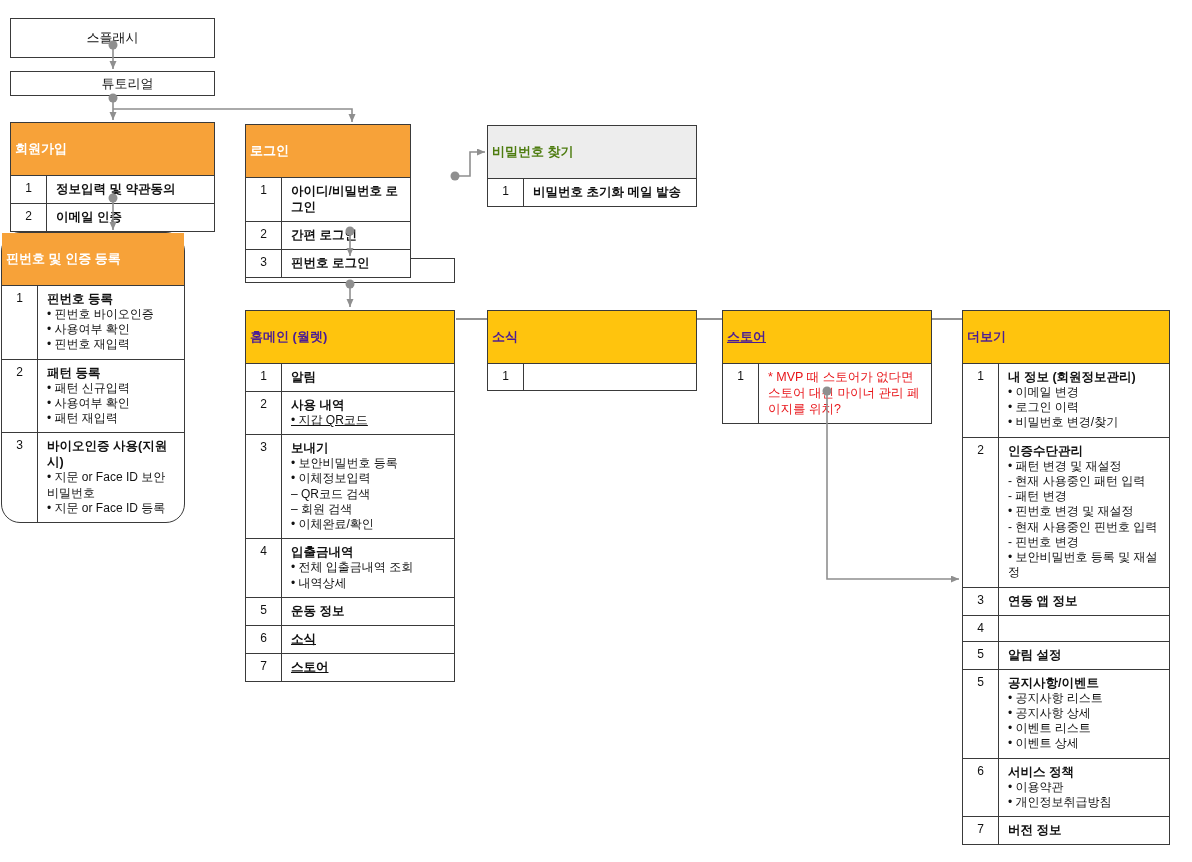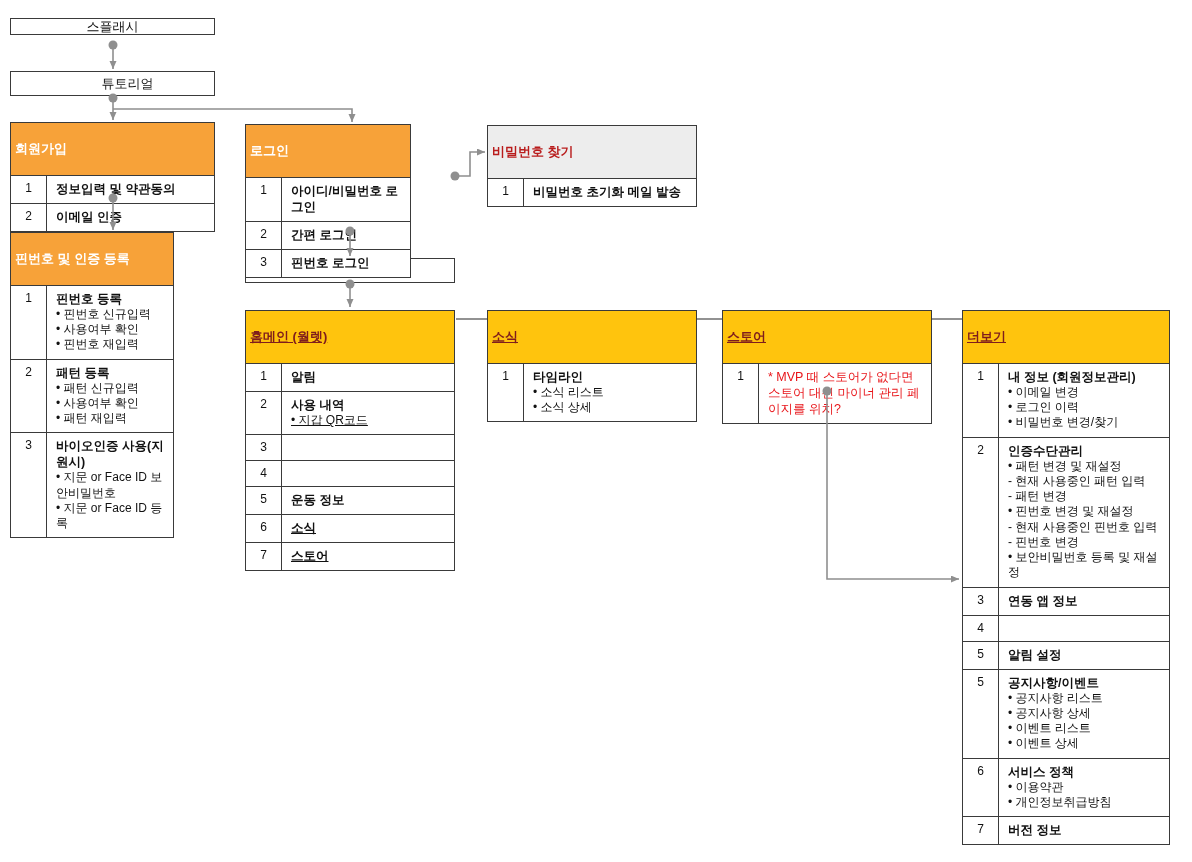--- a/index.html
+++ b/index.html
@@ -13,22 +13,22 @@
   .wires{position:absolute;left:0;top:0;width:1192px;height:862px;pointer-events:none;z-index:5;}
   .wire{stroke:var(--connector);stroke-width:1.6;fill:none;}
   .hline{stroke:var(--border);stroke-width:1.1;fill:none;}
   .dot{fill:var(--connector);}
   .arrowhead{fill:var(--connector);}
   .node{position:absolute;background:#fff;border:1px solid var(--border);z-index:2;}
   .simple{display:flex;align-items:center;justify-content:center;font-size:13px;}
   .hdr{display:flex;align-items:center;justify-content:flex-start;font-weight:bold;font-size:13px;
        min-height:26px;padding:17px 4px;border-bottom:1px solid var(--border);text-align:center;}
   .hdr.orange{background:var(--orange);color:#fff;}
-  .hdr.yellow{background:var(--yellow);color:#7f1d1d;text-decoration:underline;}
-  .hdr.gray{background:var(--grayhdr);color:#b91c1c;}
+  .hdr.yellow{background:var(--yellow);color:#4c1d95;}
+  .hdr.gray{background:var(--grayhdr);color:#4d7c0f;}
   .row{display:flex;border-bottom:1px solid var(--border);min-height:26px;}
   .row:last-child{border-bottom:none;}
   .num{flex:0 0 36px;border-right:1px solid var(--border);text-align:center;
        padding-top:5px;font-size:12px;color:#111;}
   .cell{flex:1;padding:5px 7px 6px 9px;}
   .row-title{font-weight:bold;font-size:12.5px;line-height:1.28;}
   .row-item{font-size:12px;line-height:1.27;}
   .u{text-decoration:underline;}
   .red{color:var(--red);font-weight:normal;}
 </style>
@@ -65,21 +65,21 @@
     <circle class="dot" cx="350" cy="284" r="4.5"></circle>
 
     <line class="hline" x1="456" y1="319" x2="487" y2="319"></line>
     <line class="hline" x1="697" y1="319" x2="722" y2="319"></line>
     <line class="hline" x1="932" y1="319" x2="962" y2="319"></line>
 
     <path class="wire" d="M827,391 L827,579 L959,579" marker-end="url(#arr)"></path>
     <circle class="dot" cx="827" cy="391" r="4.5"></circle>
   </svg>
 
-  <div class="node simple" style="left:10px;top:18px;width:205px;height:17px;">
+  <div class="node simple" style="left:10px;top:18px;width:205px;height:40px;">
     <span>스플래시</span>
   </div>
   <div class="node simple" style="left:10px;top:71px;width:205px;height:25px;padding-left:30px;">
     <span>튜토리얼</span>
   </div>
   <div class="node simple" style="left:245px;top:258px;width:210px;height:25px;align-items:center;">
     <span>프로모션 팝업</span>
   </div>
 
   <div class="node table" style="left:10px;top:122px;width:205px;">
@@ -95,30 +95,30 @@
         </div>
         <div class="row">
           <div class="num">2</div>
           <div class="cell">
             <div class="row-title">이메일 인증</div>
           </div>
         </div>
       </div>
   </div>
 
-  <div class="node table" style="left:10px;top:232px;width:164px;">
+  <div class="node table" style="left:1px;top:232px;width:184px;border-radius:19px;">
     <div class="hdr orange">
       <span>핀번호 및 인증 등록</span>
     </div>
     <div>
         <div class="row">
           <div class="num">1</div>
           <div class="cell">
             <div class="row-title">핀번호 등록</div>
-            <div class="row-item">• 핀번호 신규입력</div>
+            <div class="row-item">• 핀번호 바이오인증</div>
             <div class="row-item">• 사용여부 확인</div>
             <div class="row-item">• 핀번호 재입력</div>
           </div>
         </div>
         <div class="row">
           <div class="num">2</div>
           <div class="cell">
             <div class="row-title">패턴 등록</div>
             <div class="row-item">• 패턴 신규입력</div>
             <div class="row-item">• 사용여부 확인</div>
@@ -189,23 +189,36 @@
         </div>
         <div class="row">
           <div class="num">2</div>
           <div class="cell">
             <div class="row-title">사용 내역</div>
             <div class="row-item u">• 지갑 QR코드</div>
           </div>
         </div>
         <div class="row">
           <div class="num">3</div>
+          <div class="cell">
+            <div class="row-title">보내기</div>
+            <div class="row-item">• 보안비밀번호 등록</div>
+            <div class="row-item">• 이체정보입력</div>
+            <div class="row-item">– QR코드 검색</div>
+            <div class="row-item">– 회원 검색</div>
+            <div class="row-item">• 이체완료/확인</div>
+          </div>
         </div>
         <div class="row">
           <div class="num">4</div>
+          <div class="cell">
+            <div class="row-title">입출금내역</div>
+            <div class="row-item">• 전체 입출금내역 조회</div>
+            <div class="row-item">• 내역상세</div>
+          </div>
         </div>
         <div class="row">
           <div class="num">5</div>
           <div class="cell">
             <div class="row-title">운동 정보</div>
           </div>
         </div>
         <div class="row">
           <div class="num">6</div>
           <div class="cell">
@@ -221,25 +234,20 @@
       </div>
   </div>
 
   <div class="node table" style="left:487px;top:310px;width:210px;">
     <div class="hdr yellow">
       <span>소식</span>
     </div>
     <div>
         <div class="row">
           <div class="num">1</div>
-          <div class="cell">
-            <div class="row-title">타임라인</div>
-            <div class="row-item">• 소식 리스트</div>
-            <div class="row-item">• 소식 상세</div>
-          </div>
         </div>
       </div>
   </div>
 
   <div class="node table" style="left:722px;top:310px;width:210px;">
     <div class="hdr yellow">
       <span class="u">스토어</span>
     </div>
     <div>
         <div class="row">

